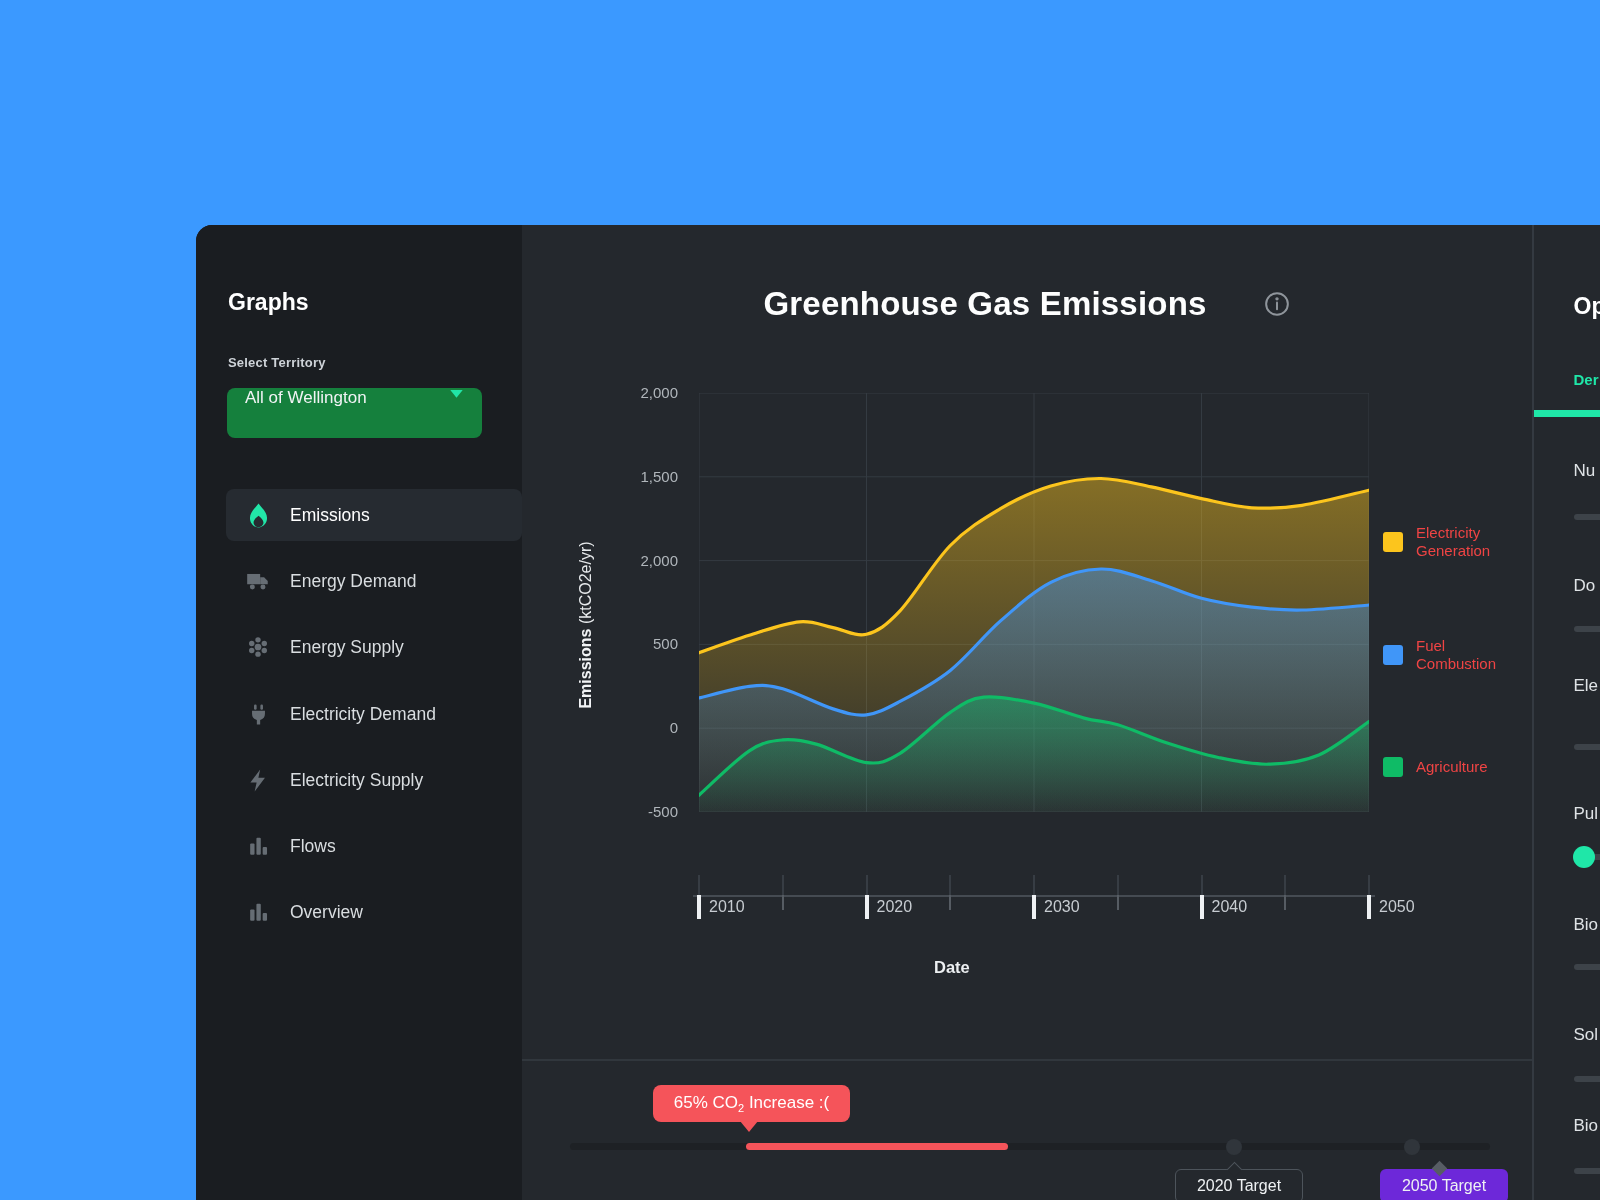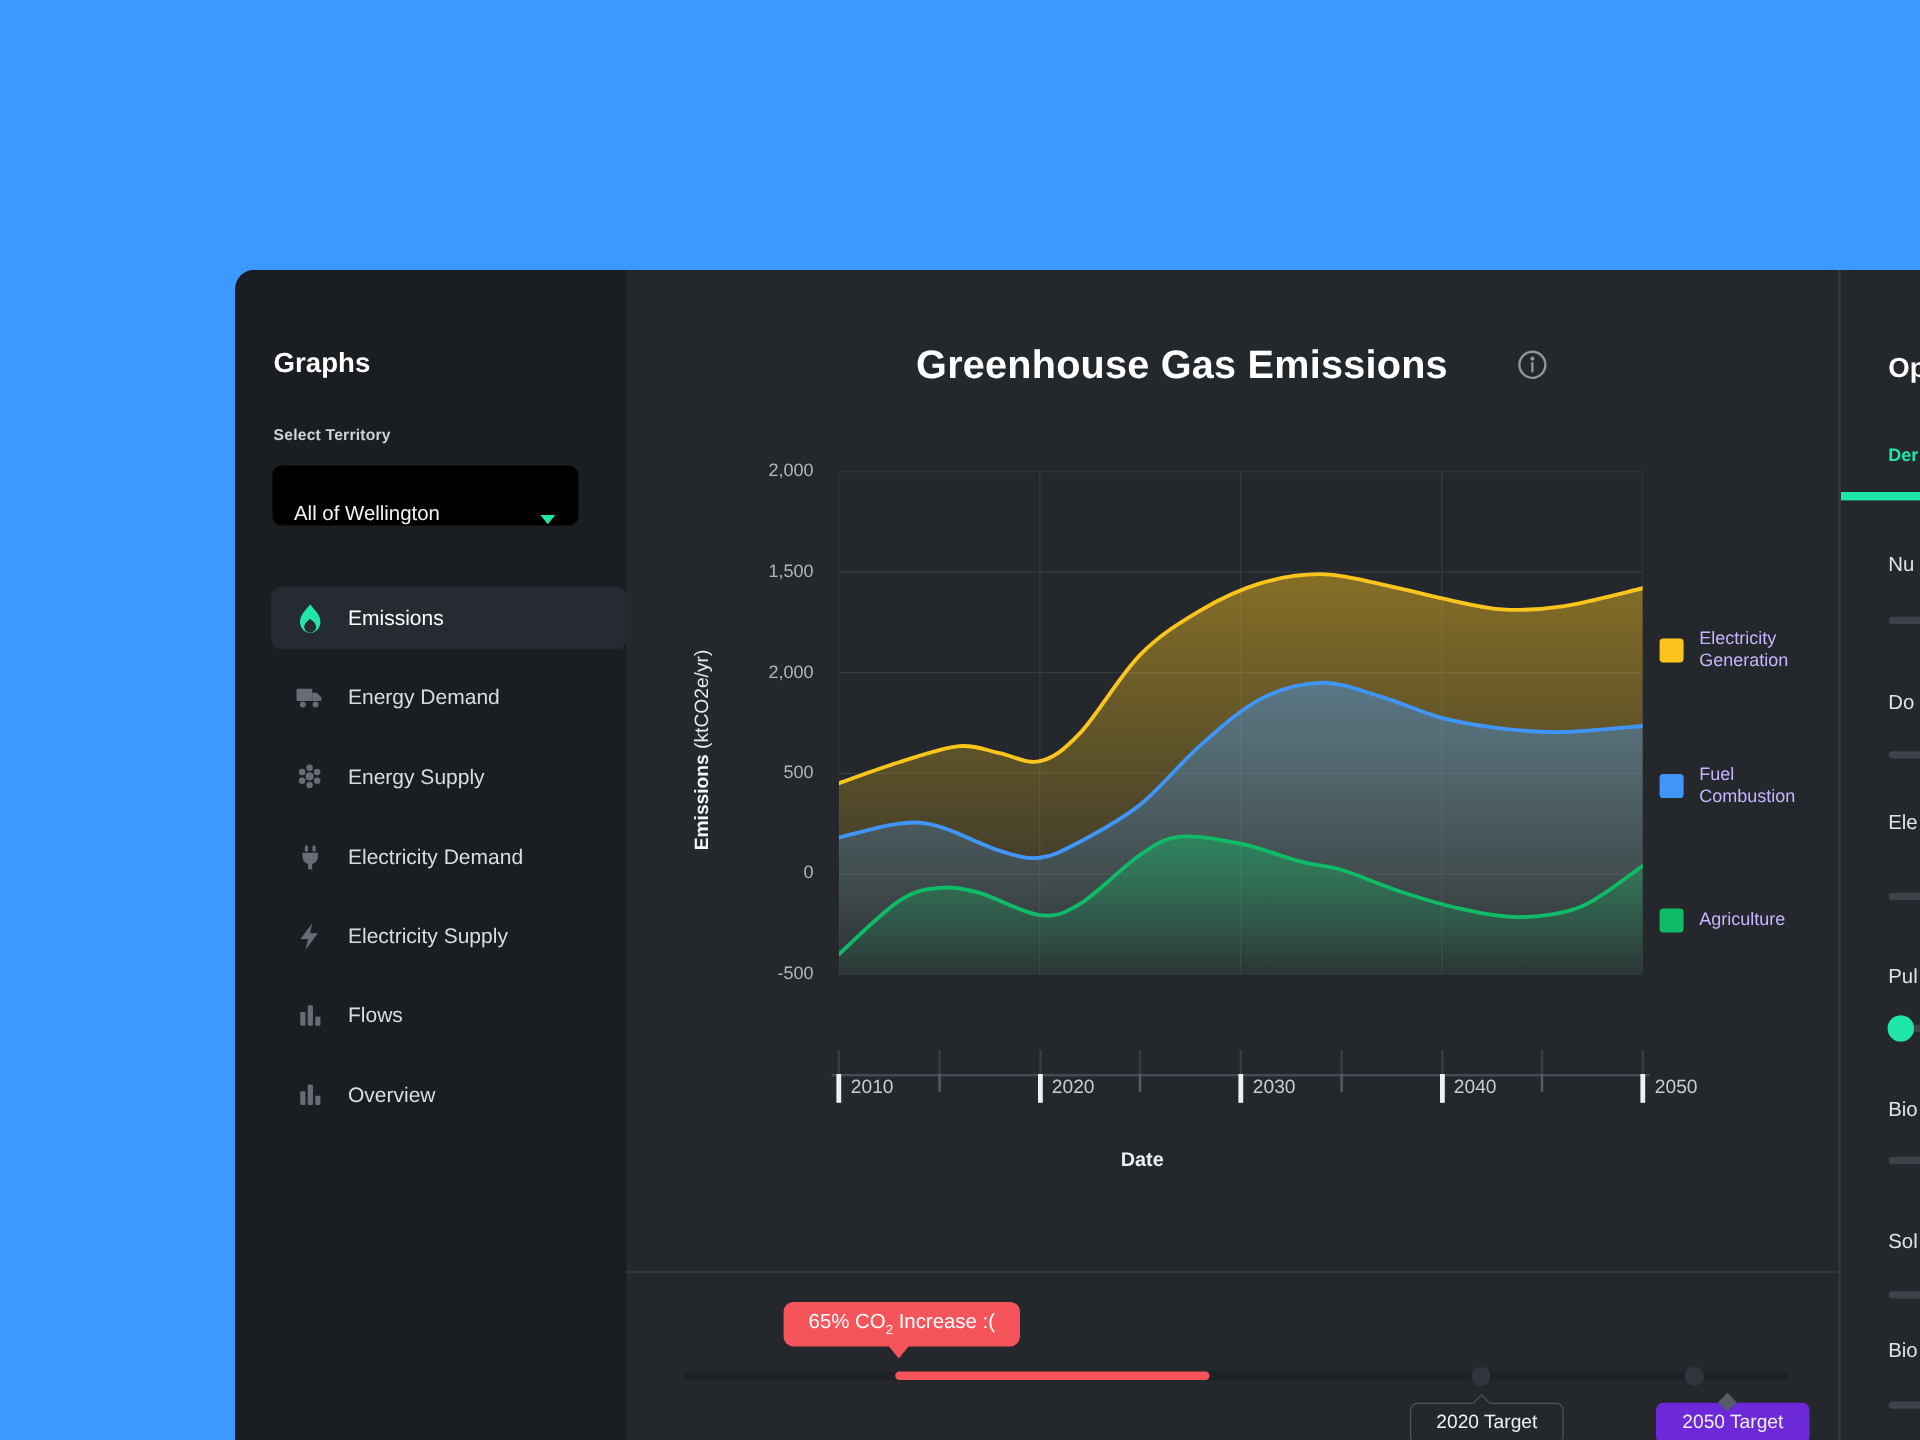--- a/index.html
+++ b/index.html
@@ -8,21 +8,21 @@
 
   .window { position:absolute; left:196px; top:196px; width:1404px; height:1004px;
             background:#24282d; border-radius:16px 0 0 0; overflow:hidden;margin-top:29px; }
 
   
   .sidebar { position:absolute; left:0; top:0; width:326px; height:100%;
              background:#1a1d21; }
   .graphs-title { position:absolute; left:32px; top:64px; font-size:23px; font-weight:bold; color:#fff; }
   .territory-label { position:absolute; left:32px; top:130px; font-size:13px; font-weight:bold; color:#ced3d8; letter-spacing:.2px; }
   .dropdown { position:absolute; left:31px; top:163px; width:255px; height:50px;
-              background:#000000; border-radius:8px; display:flex; align-items:flex-end;
+              background:#15803d; border-radius:8px; display:flex; align-items:flex-start;
               padding:0 18px; cursor:pointer; }
   .dropdown-value { font-size:17px; color:#f1f3f5; flex:1; }
   .dropdown .chev { color:#21e5a6; display:flex; }
 
   .side-items { position:absolute; left:0; top:0; width:100%; }
   .side-item { position:absolute; left:30px; width:296px; height:52px; border-radius:8px;
                display:flex; align-items:center; cursor:pointer; color:#d9dde0; }
   .side-item.active { background:#262b31; color:#fff; }
   .side-item .icon { width:64px; display:flex; justify-content:center; color:#666d74; }
   .side-item.active .icon { color:#22e6a8; }
@@ -51,21 +51,21 @@
   .xtick-major { position:absolute; top:670px; width:4px; height:24px; background:#eef1f3; }
   .xtick-minor { position:absolute; top:670px; width:2px; height:15px; background:#565c63; }
   .xtick-stub  { position:absolute; top:650px; width:2px; height:20px; background:#373d44; }
   .xtick-label { position:absolute; top:673px; font-size:16px; color:#c7ccd1; }
   .date-label  { position:absolute; left:738px; top:733px; width:200px; text-align:left;
                  font-size:16.5px; font-weight:bold; color:#eceff1; }
 
   .legend { position:absolute; left:1187px; top:0; }
   .legend-item { position:absolute; display:flex; align-items:center; cursor:pointer; }
   .legend-swatch { width:20px; height:20px; border-radius:3px; flex:none; }
-  .legend-text { margin-left:13px; font-size:15px; line-height:18px; color:#c4b5fd; width:96px; }
+  .legend-text { margin-left:13px; font-size:15px; line-height:18px; color:#ef4444; width:96px; }
 
   .divider-h { position:absolute; left:326px; top:834px; width:1010px; height:1.5px; background:#31373d; }
   .divider-v { position:absolute; left:1336px; top:0; width:1.5px; height:100%; background:#343a41; }
 
   
   .co2-tooltip { position:absolute; left:457px; top:860px; width:197px; height:37px;
                  background:#f5545a; border-radius:8px; color:#fff; font-size:17px;
                  display:flex; align-items:center; justify-content:center; }
   .co2-tooltip sub { font-size:11px; align-self:flex-end; margin-bottom:6px; }
   .co2-tail { position:absolute; left:87px; top:36px; width:0; height:0;

